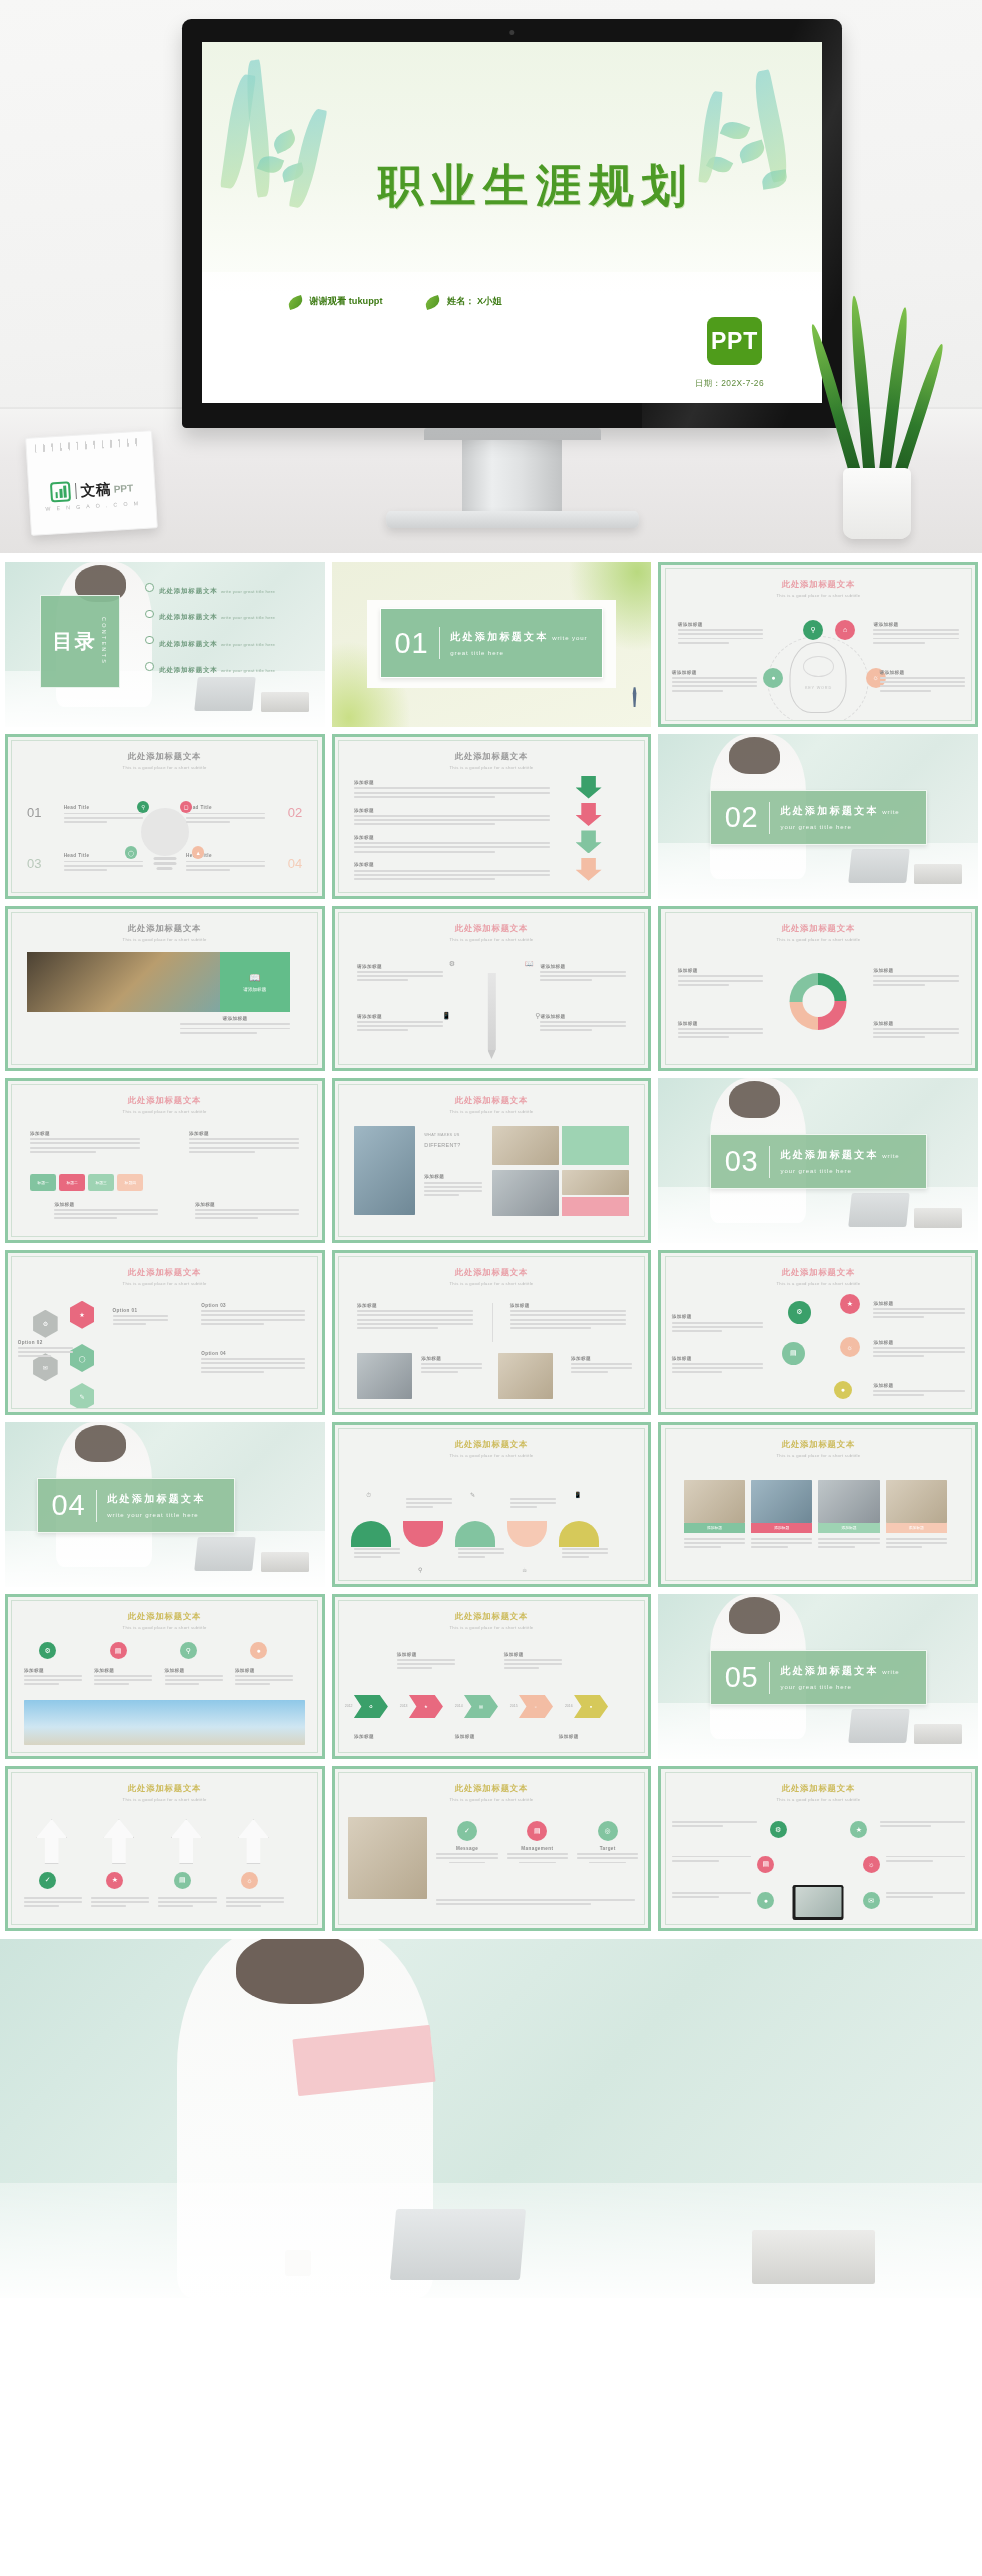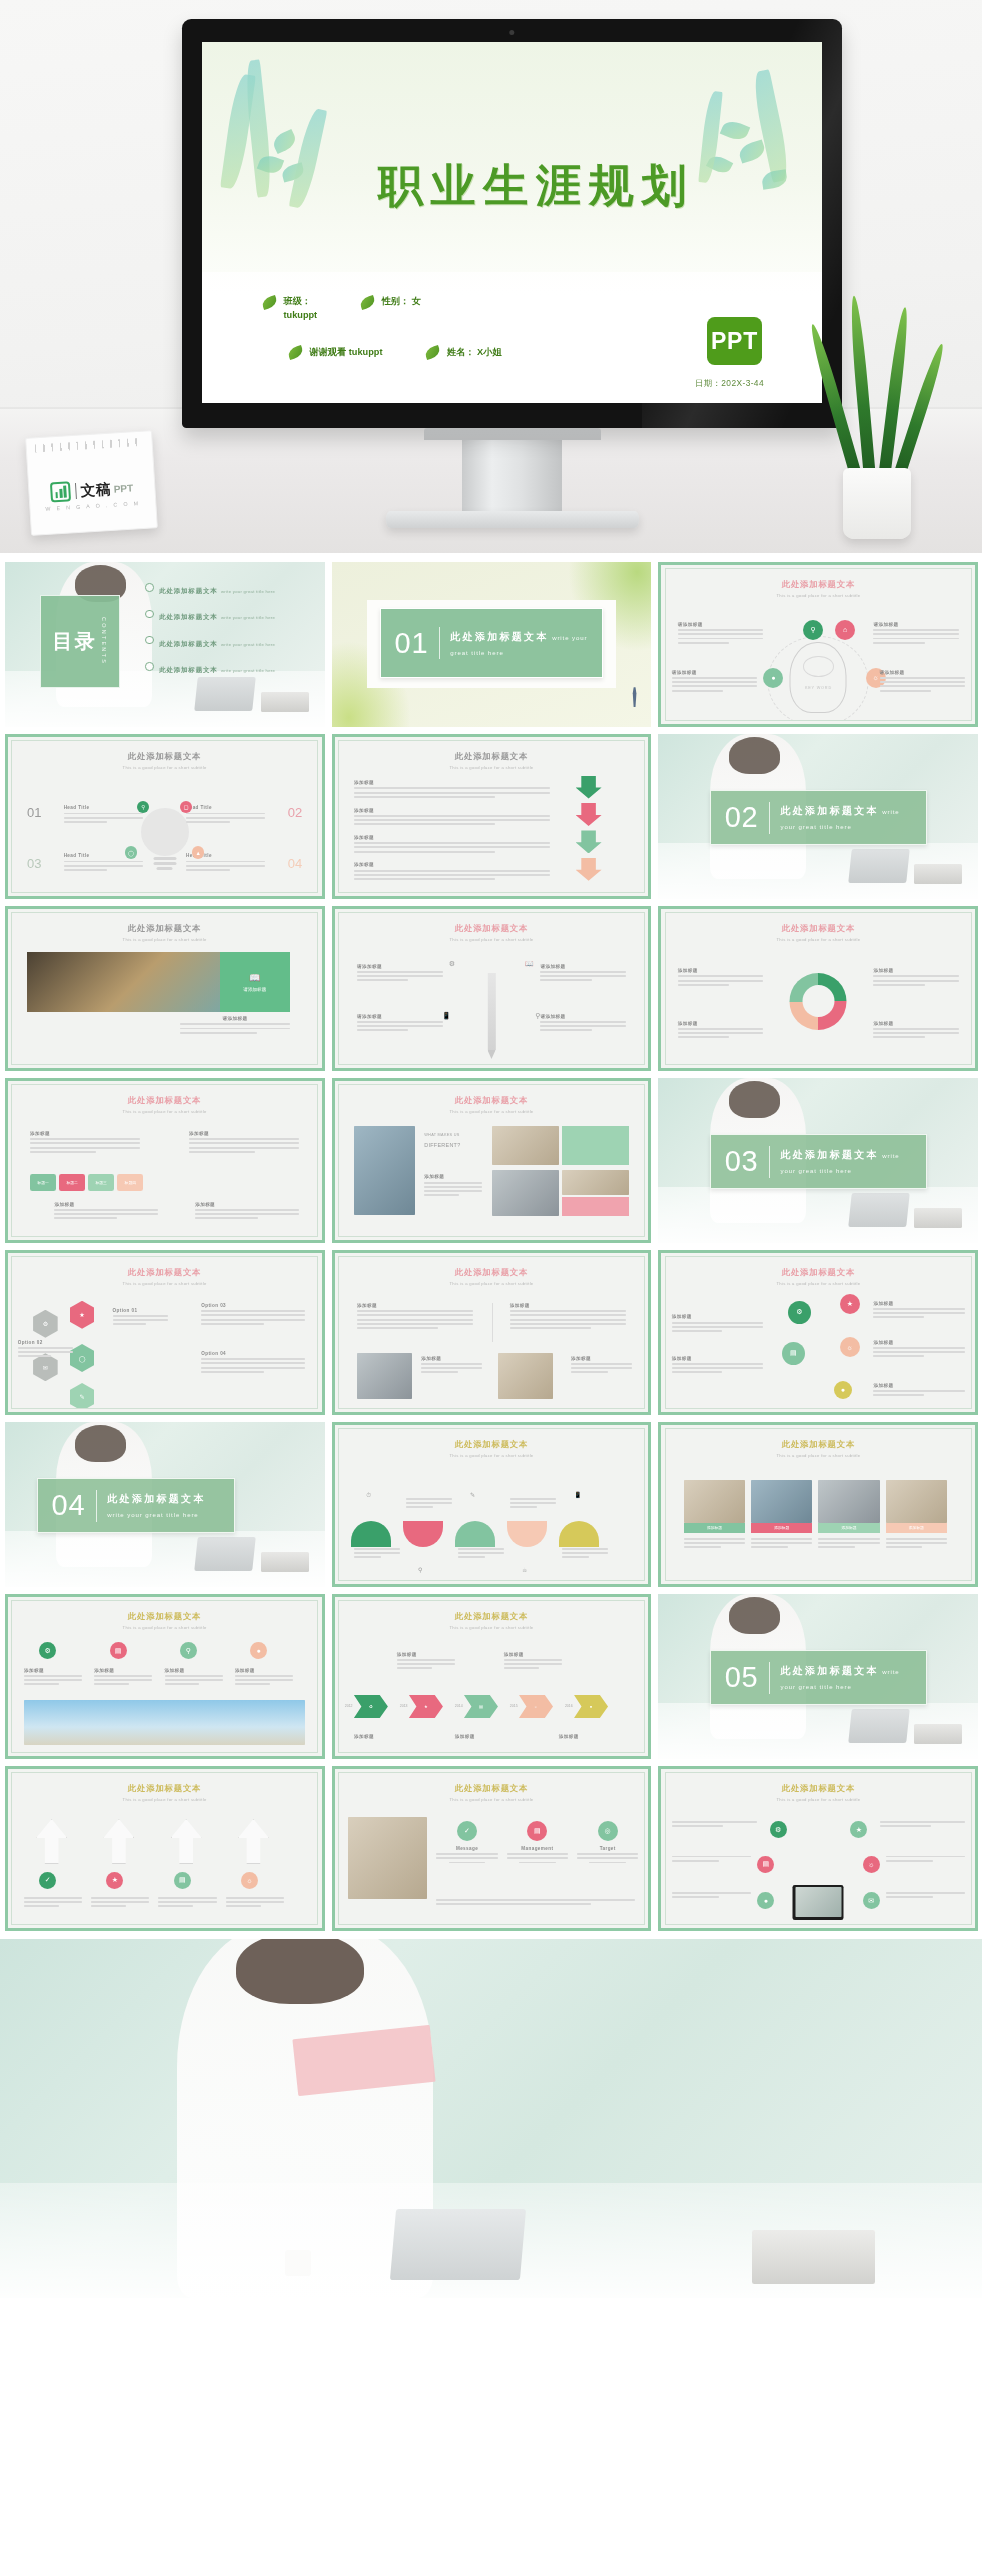--- a/index.html
+++ b/index.html
@@ -333,56 +333,40 @@
           <div class="leaf" style="right:74px;top:80px;width:26px;height:17px;transform:rotate(22deg)"></div>
           <div class="leaf" style="right:57px;top:101px;width:26px;height:17px;transform:rotate(-18deg)"></div>
           <div class="leaf" style="right:91px;top:115px;width:23px;height:15.4px;transform:rotate(28deg)"></div>
           <div class="leaf" style="right:35px;top:129px;width:24.6px;height:17px;transform:rotate(-8deg)"></div>
           <div class="leaf blade" style="right:104px;top:49px;width:15.4px;height:92px;transform:rotate(6deg)"></div>
         </div>
 
         <div class="slide1-title">职业生涯规划</div>
 
         <div class="meta-wrap">
-          <div class="meta-row">
-            <div class="meta-item">
-              <span class="meta-leaf"></span>
-              <span class="meta-text">
-                <span>班级：</span>
-                <span class="val">tukuppt</span>
-              </span>
-            </div>
-            <div class="meta-item">
-              <span class="meta-leaf"></span>
-              <span class="meta-text">
-                <span>性别：</span>
-                <span>女</span>
-              </span>
-            </div>
-          </div>
           <div class="meta-row" style="padding-left:26px;">
             <div class="meta-item">
               <span class="meta-leaf"></span>
               <span class="meta-text">
                 <span>谢谢观看</span>
                 <span>tukuppt</span>
               </span>
             </div>
             <div class="meta-item">
               <span class="meta-leaf"></span>
               <span class="meta-text">
                 <span>姓名：</span>
                 <span>X小姐</span>
               </span>
             </div>
           </div>
         </div>
 
         <div class="ppt-badge">PPT</div>
-        <div class="date-line">日期：202X-3-44</div>
+        <div class="date-line">日期：202X-7-26</div>
 
       </div>
     </div>
     <div class="monitor-stand-top"></div>
     <div class="monitor-neck"></div>
     <div class="monitor-base"></div>
   </div>
 
   <div class="notepad">
     <div class="rings"></div>

